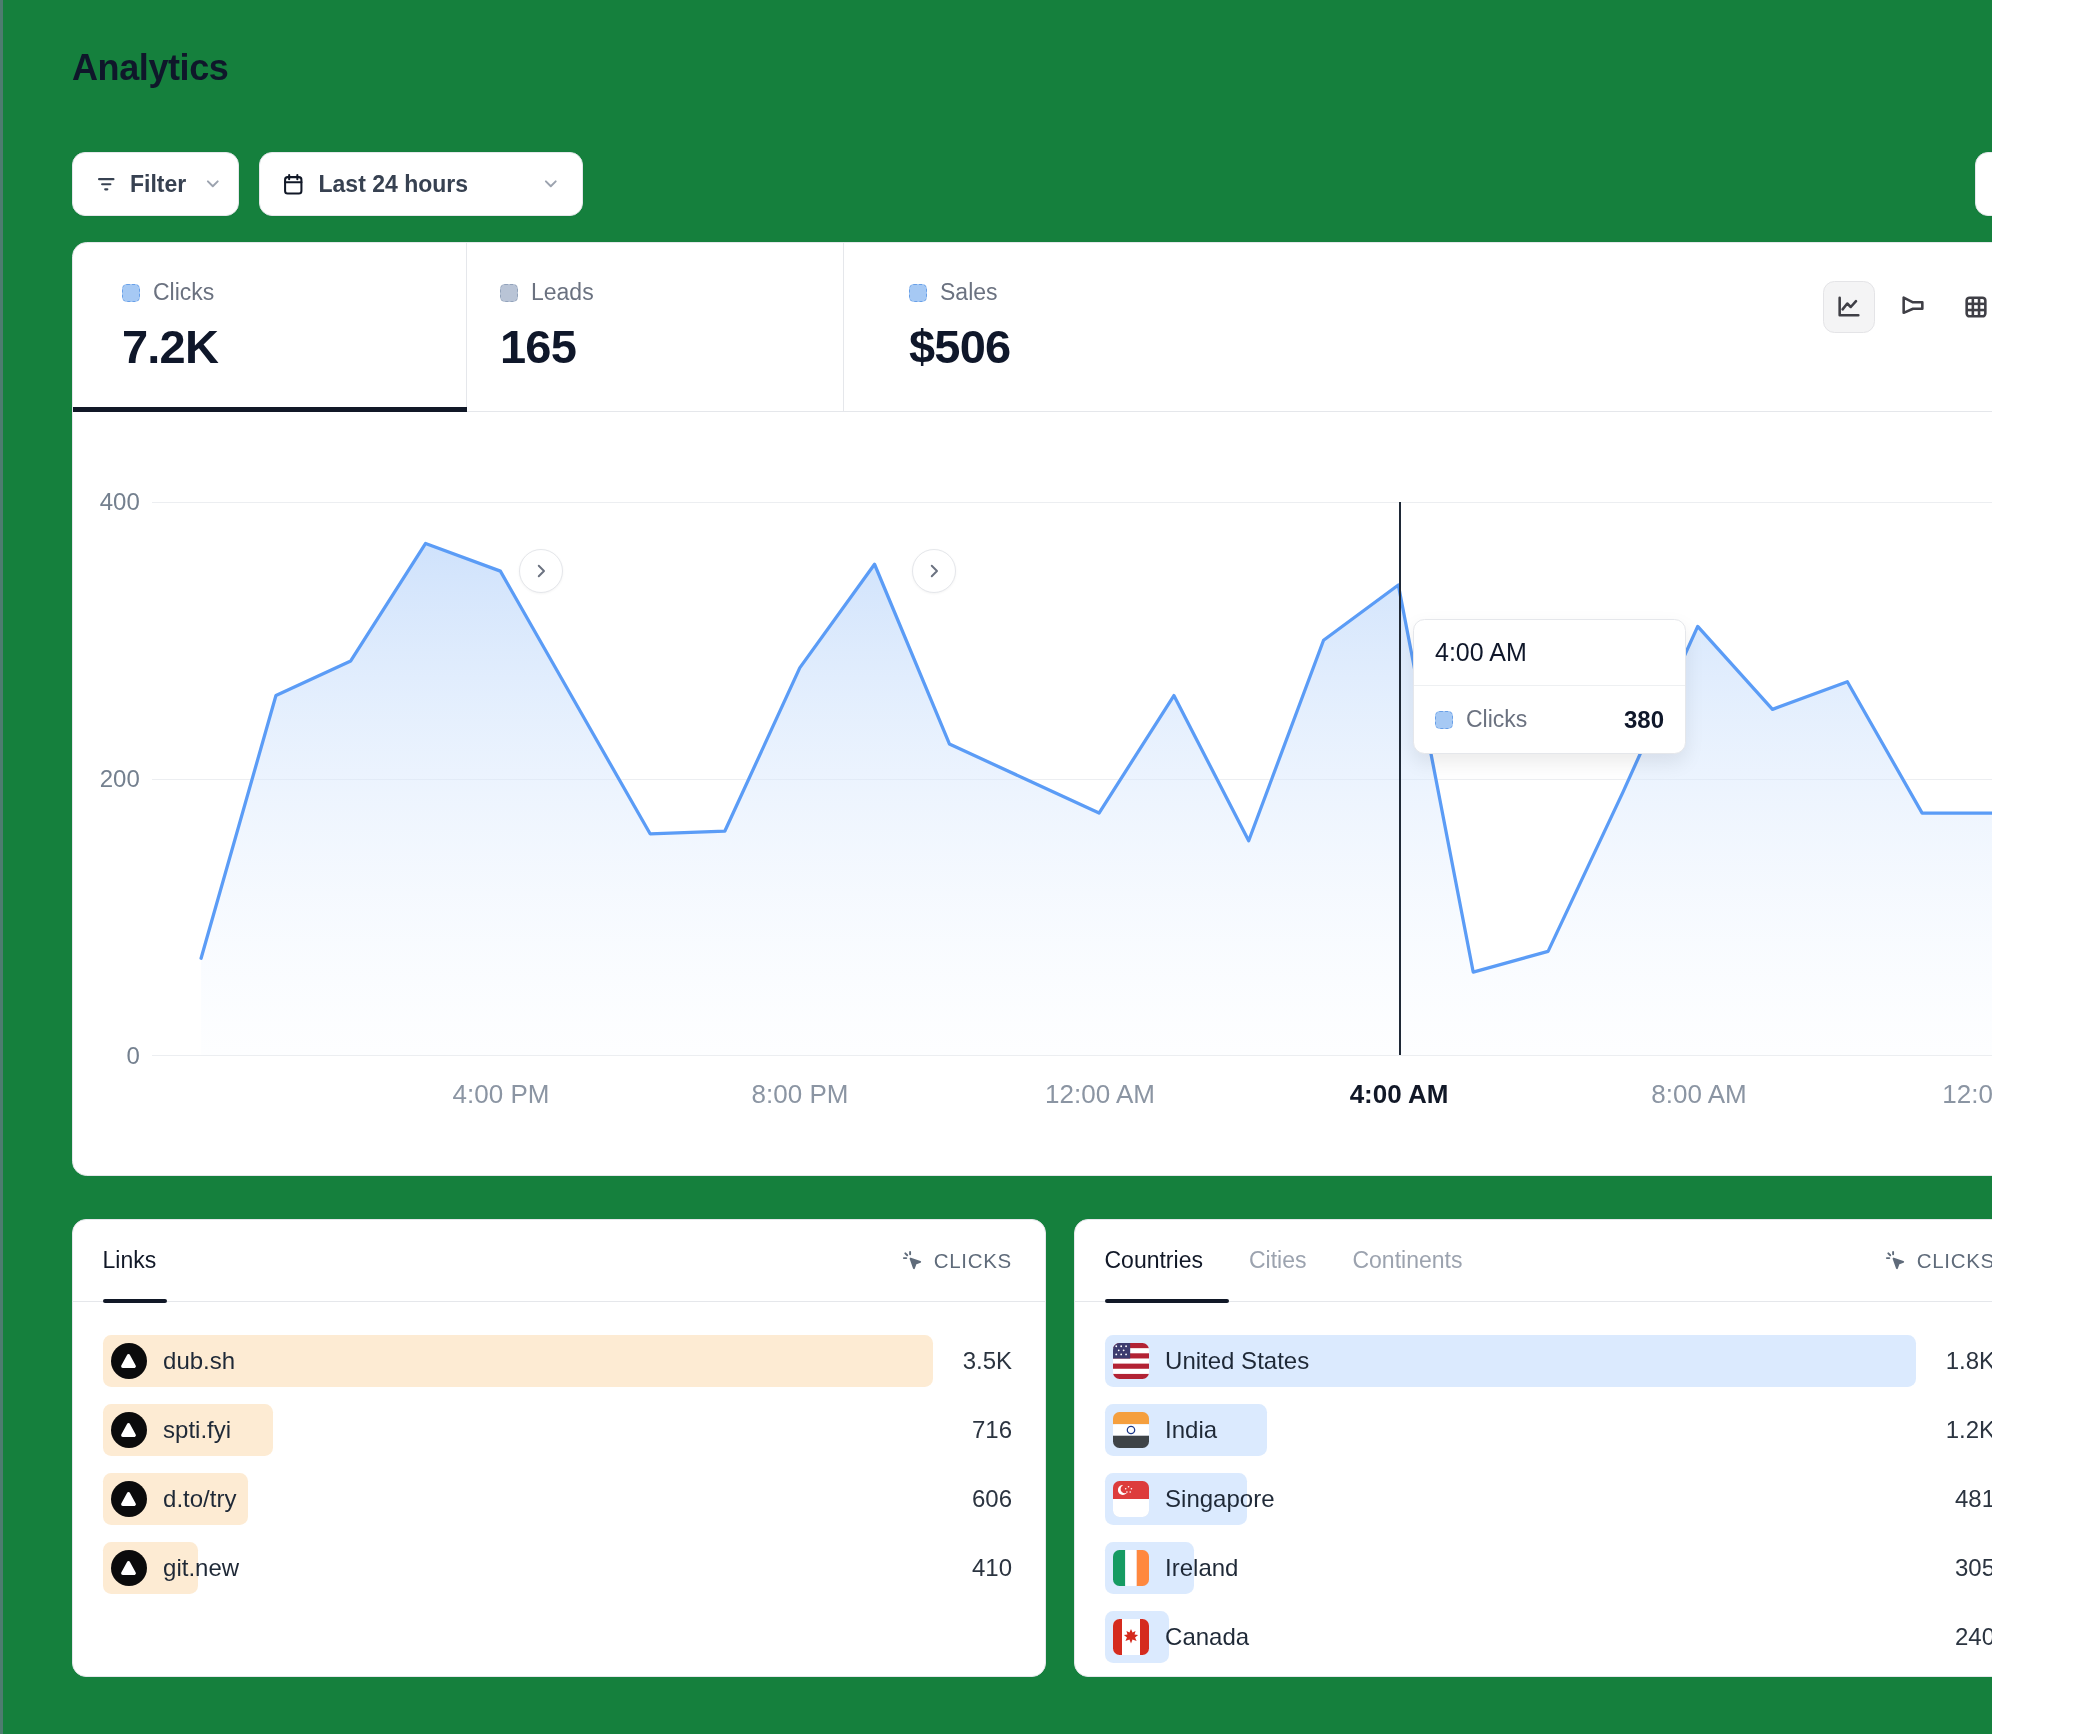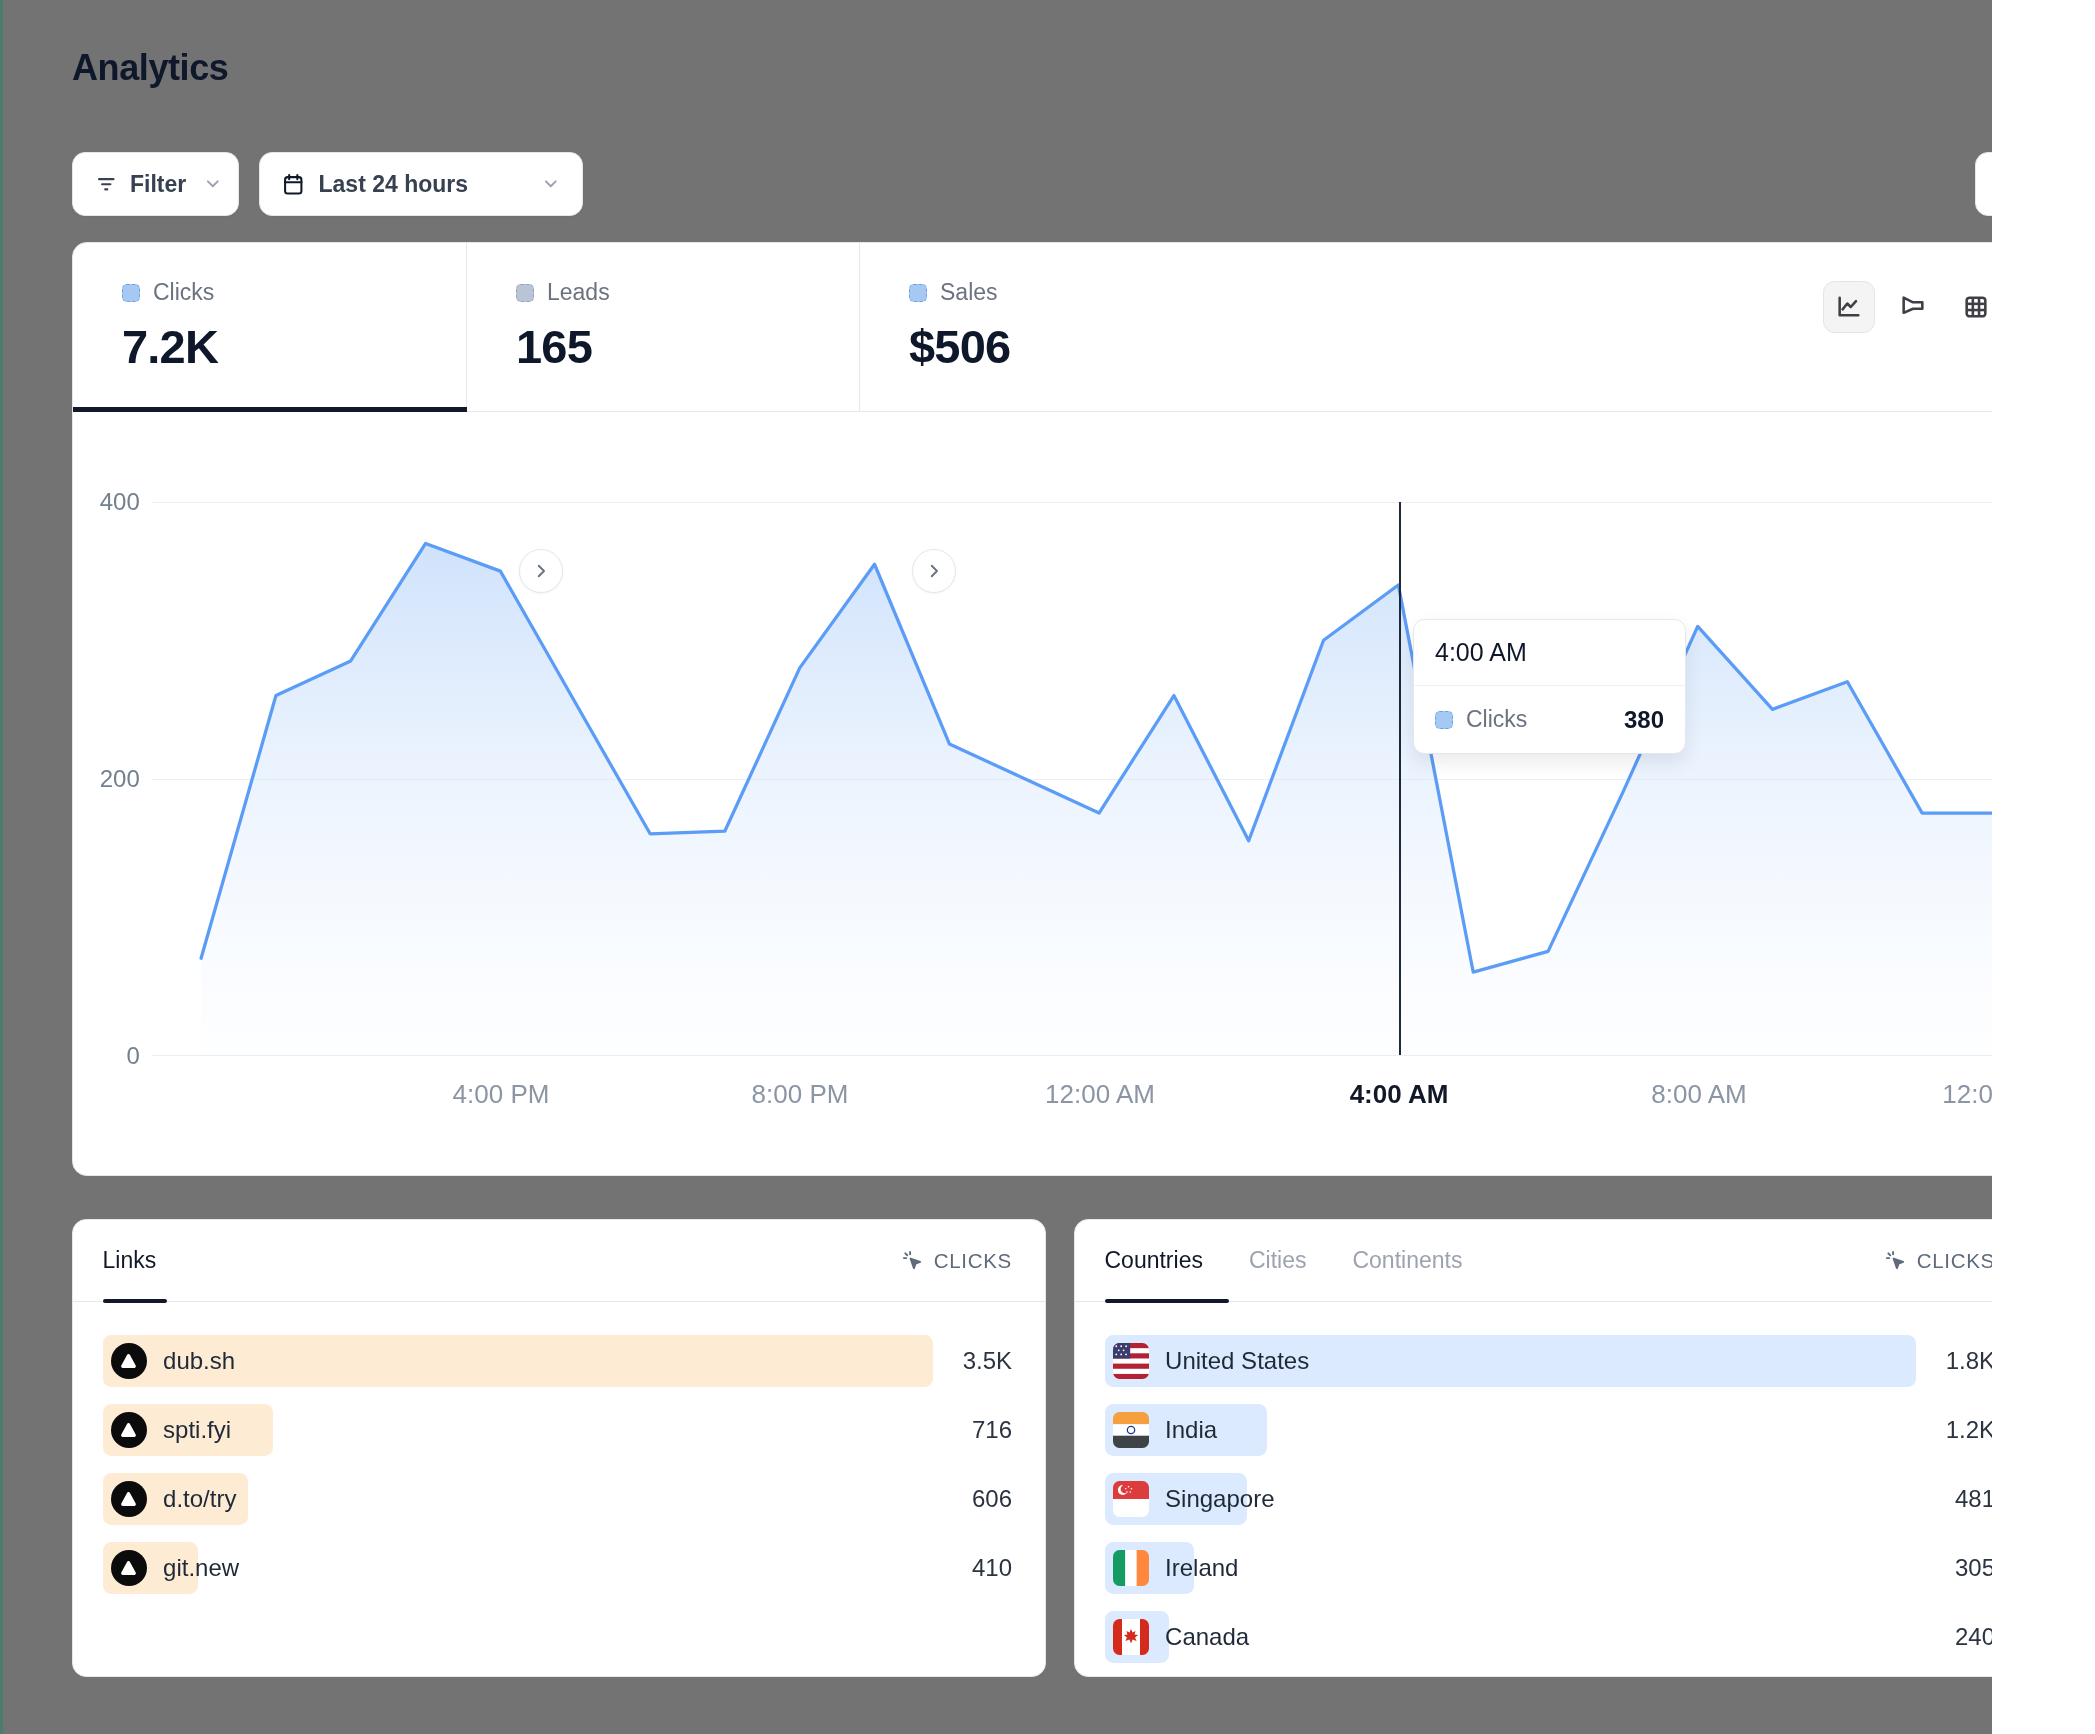--- a/index.html
+++ b/index.html
@@ -1,38 +1,38 @@
 <!DOCTYPE html>
 <html style="font-size:13px"><head>
 <meta charset="utf-8">
 <style>
   * { margin:0; padding:0; box-sizing:border-box; }
   html,body { background:#fff; }
   body { font-family:"Liberation Sans", sans-serif; color:#111827; }
-  .screen { position:relative; width:1992px; height:1735px; background:#737373; overflow:hidden; }
+  .screen { position:relative; width:1992px; height:1735px; background:#15803d; overflow:hidden; }
   .edge-accent { position:absolute; left:0; top:0; width:2.5px; height:1735px; background:#4d7c6f; }
 
   .page-title { position:absolute; left:72px; top:47px; font-size:36px; font-weight:700; letter-spacing:-0.4px; color:#0f172a; }
 
   
   .btn { position:absolute; top:152px; height:64px; background:#fff; border:0.8px solid #e5e7eb; border-radius:13px;
          display:flex; align-items:center; box-shadow:0 0.8px 1.6px rgba(0,0,0,0.03); cursor:pointer; }
   .btn-filter { left:72px; width:167px; padding:0 21px; gap:11.5px; }
   .btn-range { left:259px; width:324px; padding:0 21px; gap:13px; }
   .btn-dots { left:1975px; width:55px; justify-content:center; }
   .btn-label { font-size:23px; color:#374151; font-weight:700; }
   .chev { margin-left:auto; display:flex; }
   .btn-filter .chev { margin-left:4.9px; }
 
   
   .chart-card { position:absolute; left:72px; top:242px; width:1957px; height:934px; border:0.8px solid #e5e7eb; border-radius:14.7px; background:#fff; }
   .tabs-row { position:absolute; left:0; top:0; width:100%; height:169px; border-bottom:0.8px solid #e5e7eb; }
   .metric-tab { position:absolute; top:0; height:169px; padding:36px 0 0 49px; cursor:pointer; }
   .metric-tab.t0 { left:0; width:394px; border-right:0.8px solid #e5e7eb; }
-  .metric-tab.t1 { left:394px; width:393px; border-right:0.8px solid #e5e7eb; }
+  .metric-tab.t1 { left:378px; width:393px; border-right:0.8px solid #e5e7eb; }
   .metric-tab.t2 { left:787px; width:491px; }
   .tab-top { display:flex; align-items:center; gap:13px; }
   .legend-sq { width:18px; height:18px; border-radius:4.9px; background:#a6c9f4; border:1.6px dashed #69a0e8; }
   .legend-sq.gray { background:#b9c4d6; border-color:#93a3bb; }
   .tab-name { font-size:23px; color:#6b7280; }
   .tab-value { margin-top:13px; font-size:47px; font-weight:700; color:#0f172a; letter-spacing:-0.8px; }
   .active-underline { position:absolute; left:0; bottom:-0.8px; width:394px; height:4.9px; background:#111827; }
   .chev-circle { position:absolute; top:306px; width:44px; height:44px; border-radius:50%; background:#fff; border:0.8px solid #e5e7eb;
                  display:flex; align-items:center; justify-content:center; box-shadow:0 0.8px 2.5px rgba(0,0,0,0.05); cursor:pointer; z-index:3; }
   .chev-circle.c1 { left:446px; } .chev-circle.c2 { left:839px; }

